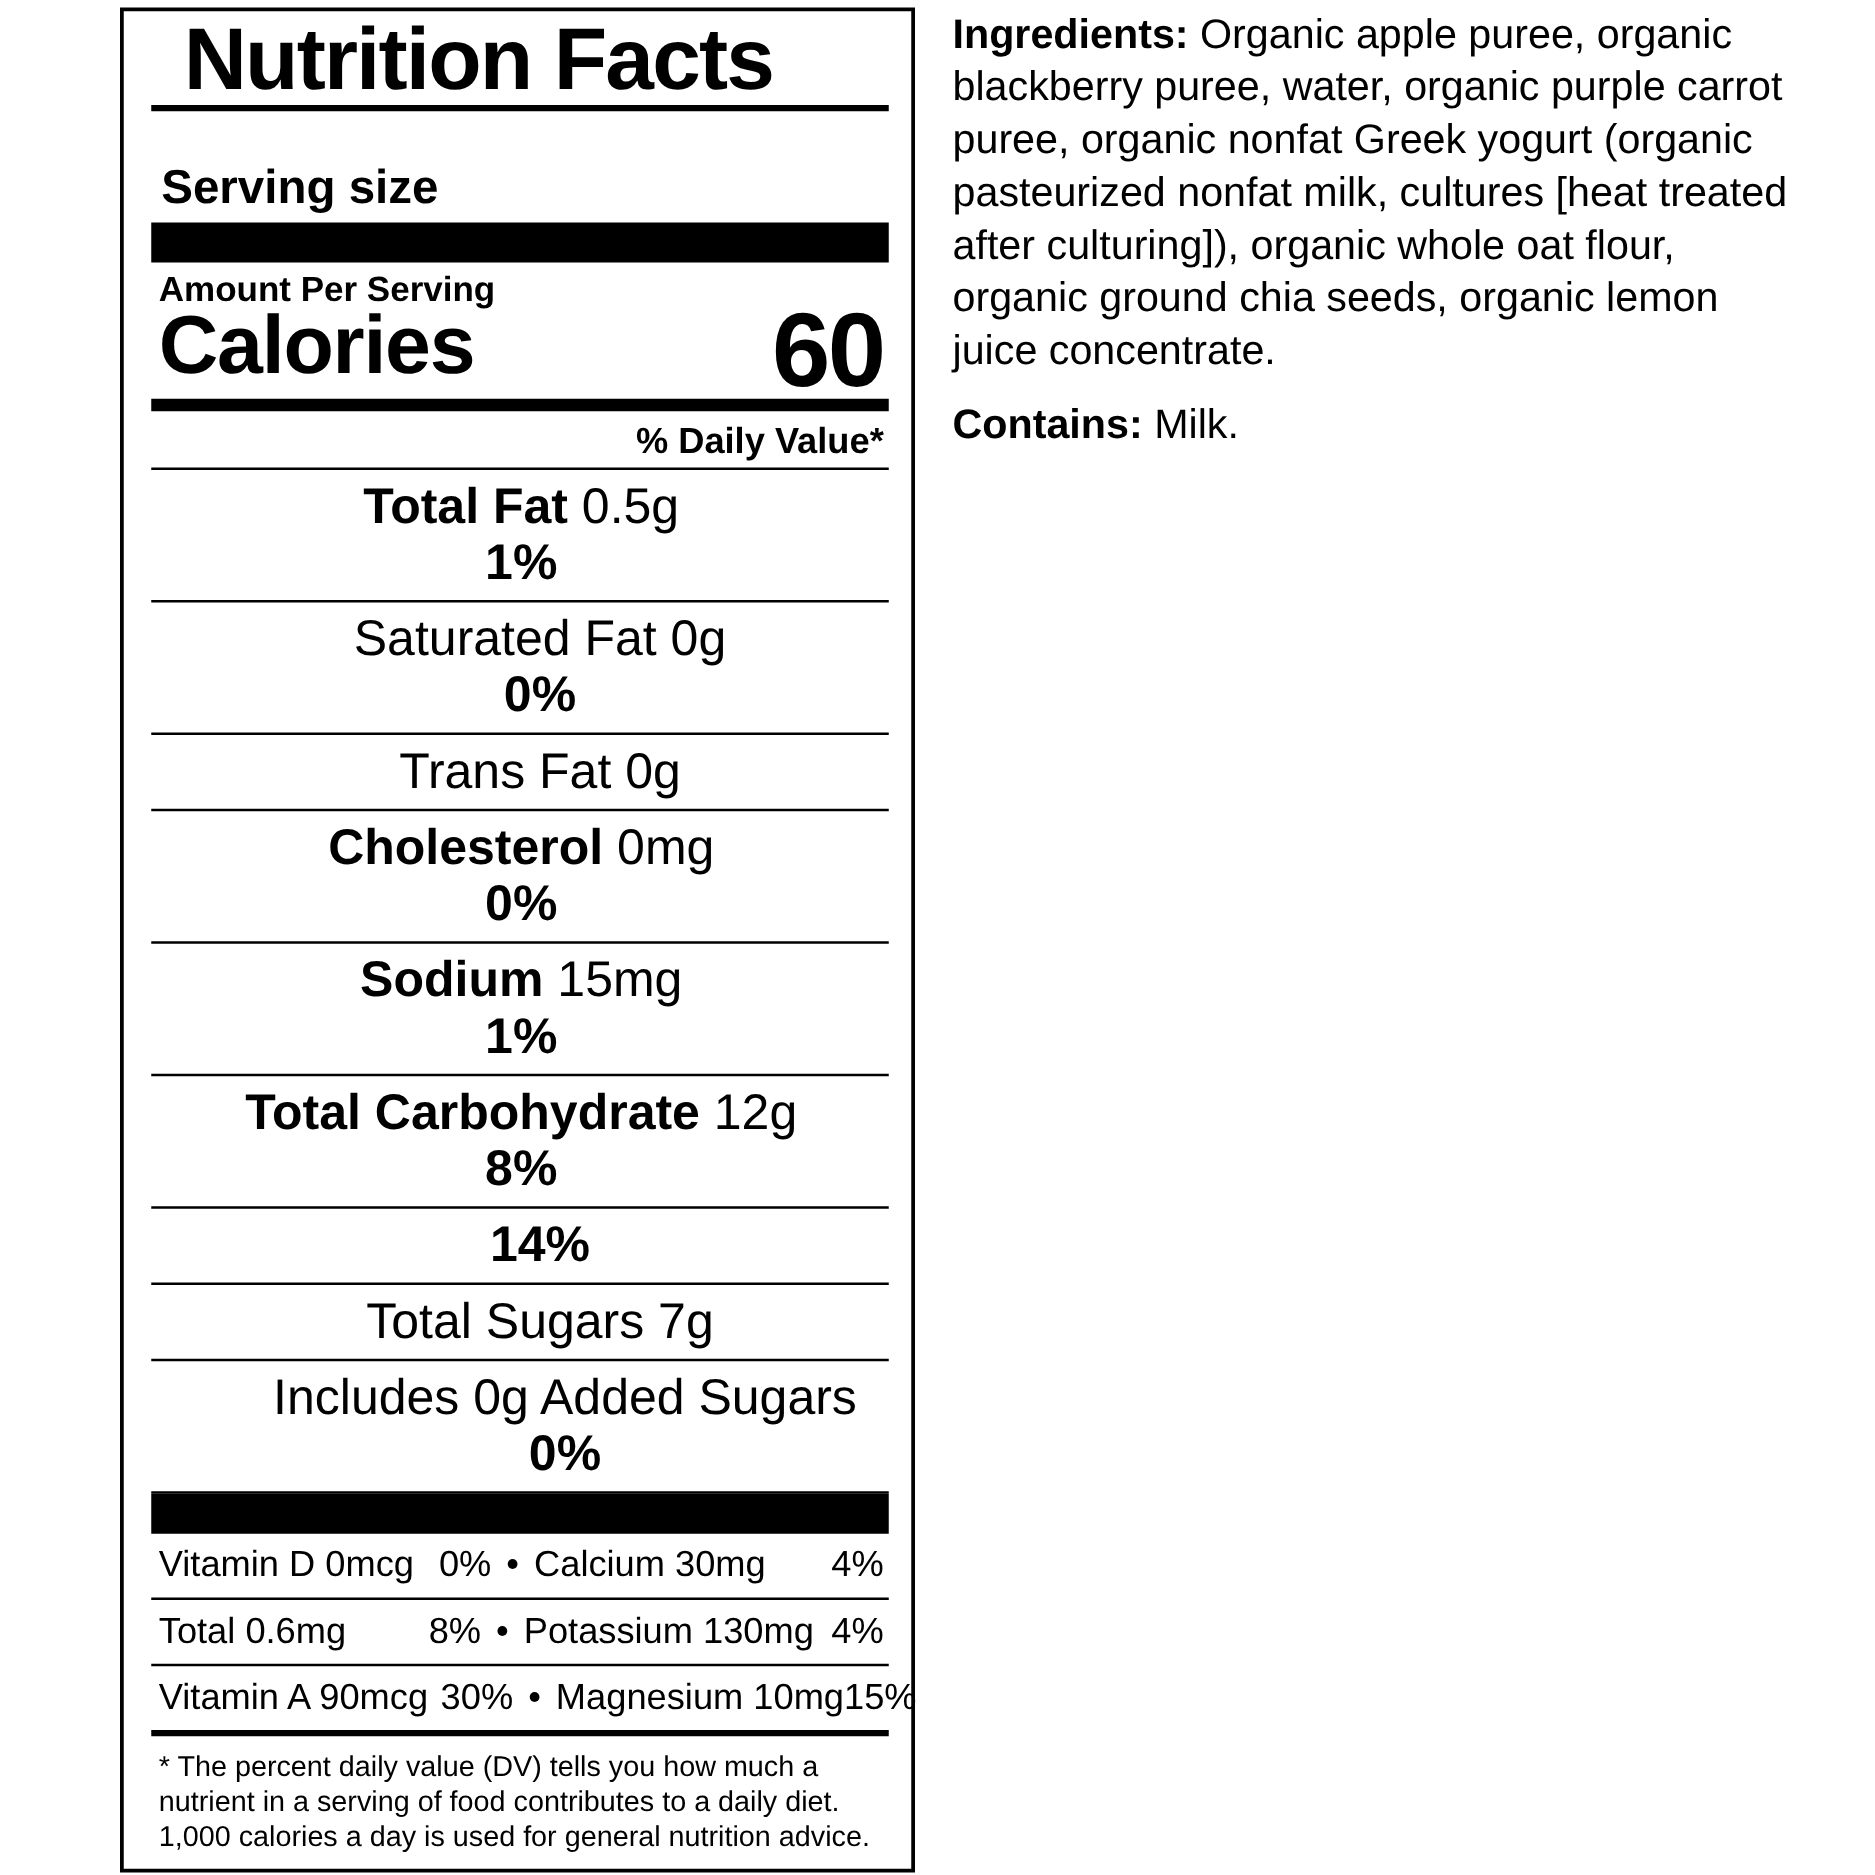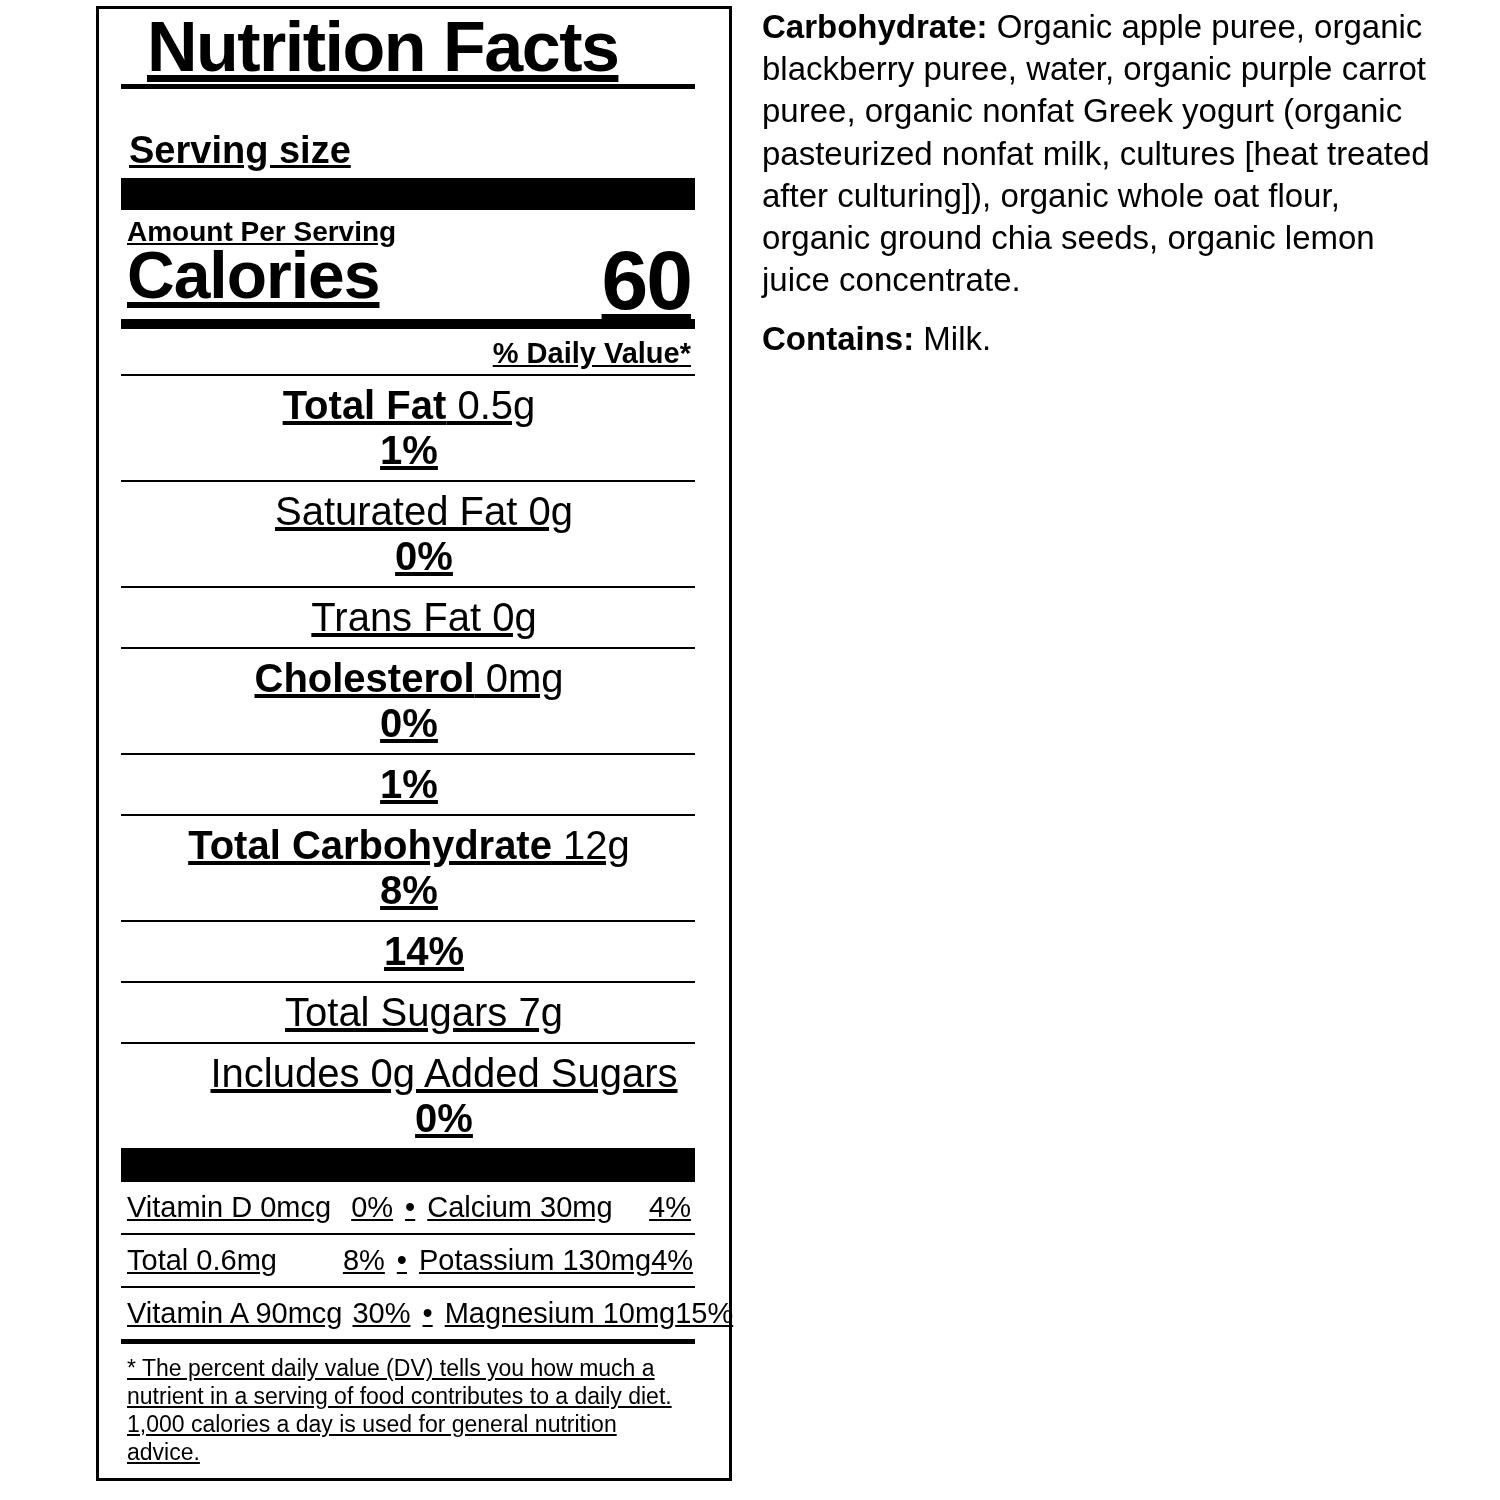--- a/index.html
+++ b/index.html
@@ -25,23 +25,22 @@
   }
 
   
   .nf-panel {
     position: absolute;
     left: 96px;
     top: 6px;
     width: 636px;
     box-sizing: border-box;
     border: 3px solid #000;
-    padding: 0 34px 10px 22px;
+    padding: 0 18px 10px 22px;
     background: #fff;
-    text-decoration: underline;
   }
   .nf-title {
     font-size: 70px;
     font-weight: bold;
     letter-spacing: -1.5px;
     line-height: 0.98;
     margin: 4px 0 2px 26px;
     white-space: nowrap;
   }
   .rule-thin { border-bottom: 2px solid #000; }
@@ -182,20 +181,21 @@
     </div>
     <div class="rule-thin"></div>
 
     <div class="nrow">
       <span class="lbl"><b>Cholesterol</b><span> 0mg</span></span>
       <span class="pct">0%</span>
     </div>
     <div class="rule-thin"></div>
 
     <div class="nrow">
+      <span class="lbl"><b>Sodium</b><span> 15mg</span></span>
       <span class="pct">1%</span>
     </div>
     <div class="rule-thin"></div>
 
     <div class="nrow">
       <span class="lbl"><b>Total Carbohydrate</b><span> 12g</span></span>
       <span class="pct">8%</span>
     </div>
     <div class="rule-thin"></div>
 
@@ -244,20 +244,20 @@
       <span class="vit-name">Magnesium 10mg</span>
       <span class="vit-pct ml-auto">15%</span>
     </div>
     <div class="rule-med"></div>
 
     <div class="footnote">* The percent daily value (DV) tells you how much a nutrient in a serving of food contributes to a daily diet. 1,000 calories a day is used for general nutrition advice.</div>
   </div>
 
   <div class="ing-col">
     <p>
-      <b>Carbohydrate:</b><span> Organic apple puree, organic blackberry puree, water, organic purple carrot puree, organic nonfat Greek yogurt (organic pasteurized nonfat milk, cultures [heat treated after culturing]), organic whole oat flour, organic ground chia seeds, organic lemon juice concentrate.</span>
+      <b>Ingredients:</b><span> Organic apple puree, organic blackberry puree, water, organic purple carrot puree, organic nonfat Greek yogurt (organic pasteurized nonfat milk, cultures [heat treated after culturing]), organic whole oat flour, organic ground chia seeds, organic lemon juice concentrate.</span>
     </p>
     <p>
       <b>Contains:</b><span> Milk.</span>
     </p>
   </div>
 
 </div>
 
 </body></html>

